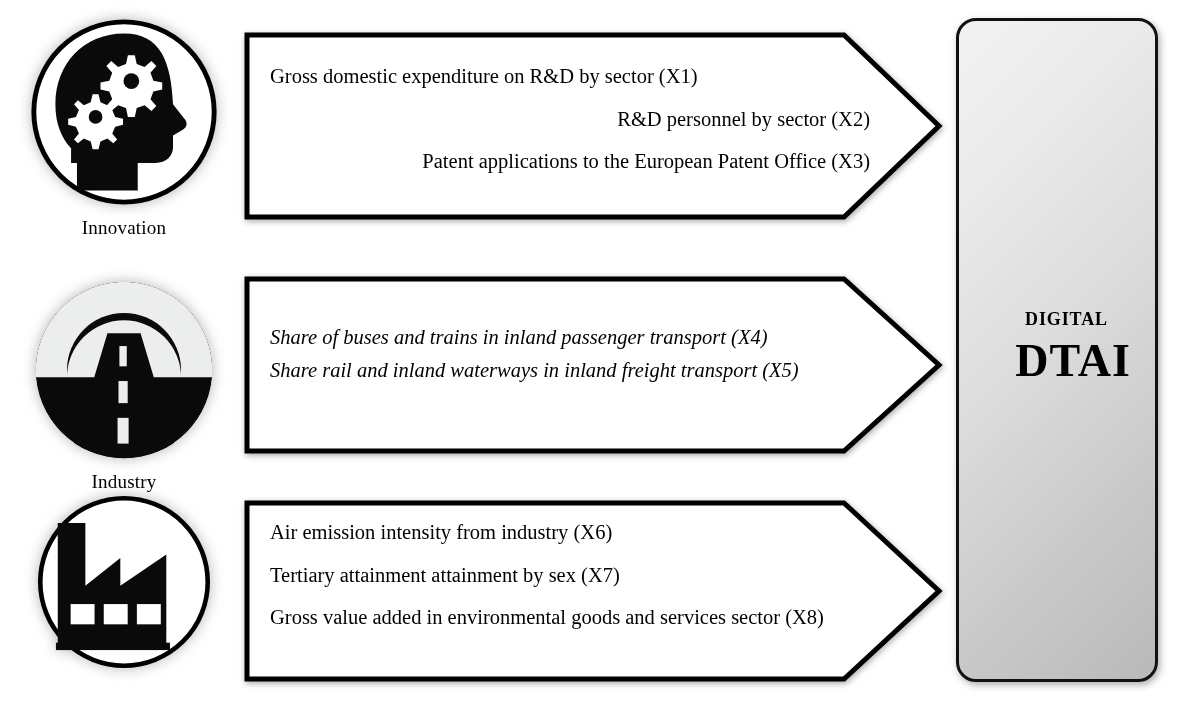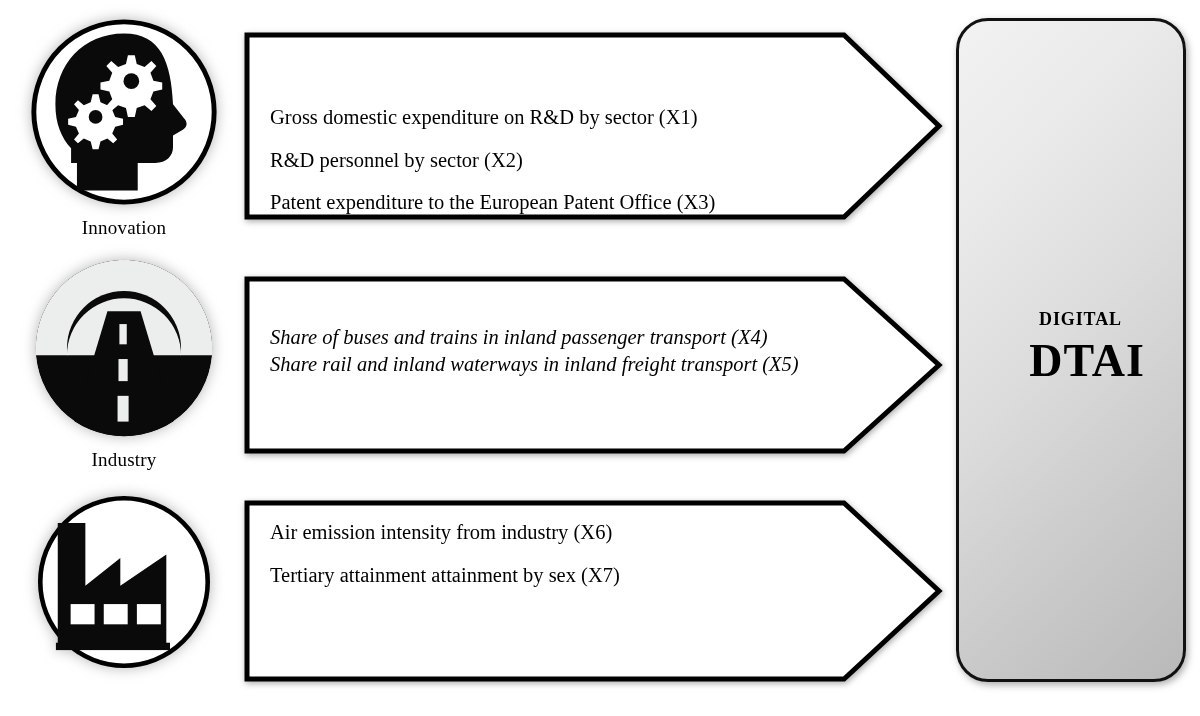--- a/index.html
+++ b/index.html
@@ -17,21 +17,21 @@
   }
 
   
   .icon-block {
     position: absolute;
     left: 18px;
     width: 212px;
     text-align: center;
   }
   .icon-block.b1 { top: 14px; }
-  .icon-block.b2 { top: 256px; }
+  .icon-block.b2 { top: 278px; }
   .icon-block.b3 { top: 490px; }
 
   .icon-circle {
     width: 196px;
     height: 196px;
     margin: 0 auto;
     position: relative;
     border-radius: 50%;
     filter: drop-shadow(0px 0px 7px rgba(120,120,120,0.55));
   }
@@ -75,38 +75,38 @@
     font-size: 20.5px;
     line-height: 1.0;
     white-space: nowrap;
     margin: 0;
   }
 
   .arrow.a1 { top: 32px;  width: 700px; height: 188px; }
   .arrow.a2 { top: 276px; width: 700px; height: 178px; font-style: italic; }
   .arrow.a3 { top: 500px; width: 700px; height: 223px; }
 
-  .arrow.a1 .arrow-text { padding-top: 34px; margin-top: 41px; }
-  .arrow.a1 .line + .line { margin-top: 22px; }
+  .arrow.a1 .arrow-text { padding-top: 34px; }
+  .arrow.a1 .line + .line { margin-top: 22px; text-align: right; }
 
   .arrow.a2 .arrow-text { padding-top: 51px; }
-  .arrow.a2 .line + .line { margin-top: 6px; }
+  .arrow.a2 .line + .line { margin-top: 12px; }
 
   .arrow.a3 .arrow-text { padding-top: 22px; }
   .arrow.a3 .line + .line { margin-top: 22px; }
 
   
   .dtai-panel {
     position: absolute;
     left: 956px;
     top: 18px;
-    width: 230px;
+    width: 202px;
     height: 664px;
     border: 3px solid #111111;
-    border-radius: 32px;
+    border-radius: 20px;
     background: linear-gradient(135deg, #f2f2f2 0%, #eaeaea 22%, #dcdcdc 48%, #c9c9c9 75%, #b9b9b9 100%);
     box-shadow: 2px 3px 7px rgba(130,130,130,0.65);
     box-sizing: border-box;
     display: flex;
     flex-direction: column;
     align-items: center;
     justify-content: center;
     padding-left: 19px;
   }
   .dtai-lines {
@@ -212,41 +212,42 @@
   </div>
 </div>
 
 <div class="arrow a1">
   <svg class="arrow-svg" width="700" height="188" viewBox="0 0 700 188" xmlns="http://www.w3.org/2000/svg">
     <path d="M3,3 L600,3 L695,94 L600,185 L3,185 Z" fill="#ffffff" stroke="#000000" stroke-width="5"></path>
   </svg>
   <div class="arrow-text">
     <p class="line">Gross domestic expenditure on R&amp;D by sector (X1)</p>
     <p class="line">R&amp;D personnel by sector (X2)</p>
-    <p class="line">Patent expenditure to the European Patent Office (X3)</p>
+    <p class="line">Patent applications to the European Patent Office (X3)</p>
   </div>
 </div>
 
 <div class="arrow a2">
   <svg class="arrow-svg" width="700" height="178" viewBox="0 0 700 178" xmlns="http://www.w3.org/2000/svg">
     <path d="M3,3 L600,3 L695,89 L600,175 L3,175 Z" fill="#ffffff" stroke="#000000" stroke-width="5"></path>
   </svg>
   <div class="arrow-text">
     <p class="line">Share of buses and trains in inland passenger transport (X4)</p>
     <p class="line">Share rail and inland waterways in inland freight transport (X5)</p>
   </div>
 </div>
 
 <div class="arrow a3">
   <svg class="arrow-svg" width="700" height="182" viewBox="0 0 700 182" xmlns="http://www.w3.org/2000/svg">
     <path d="M3,3 L600,3 L695,91 L600,179 L3,179 Z" fill="#ffffff" stroke="#000000" stroke-width="5"></path>
   </svg>
   <div class="arrow-text">
     <p class="line">Air emission intensity from industry (X6)</p>
     <p class="line">Tertiary attainment attainment by sex (X7)</p>
+    <p class="line">Gross value added in environmental goods and services sector  (X8)</p>
   </div>
 </div>
 
 <div class="dtai-panel">
   <div class="dtai-lines">
     <div class="dtai-line">DIGITAL</div>
     <div class="dtai-acronym">DTAI</div>
   </div>
 </div>
 

